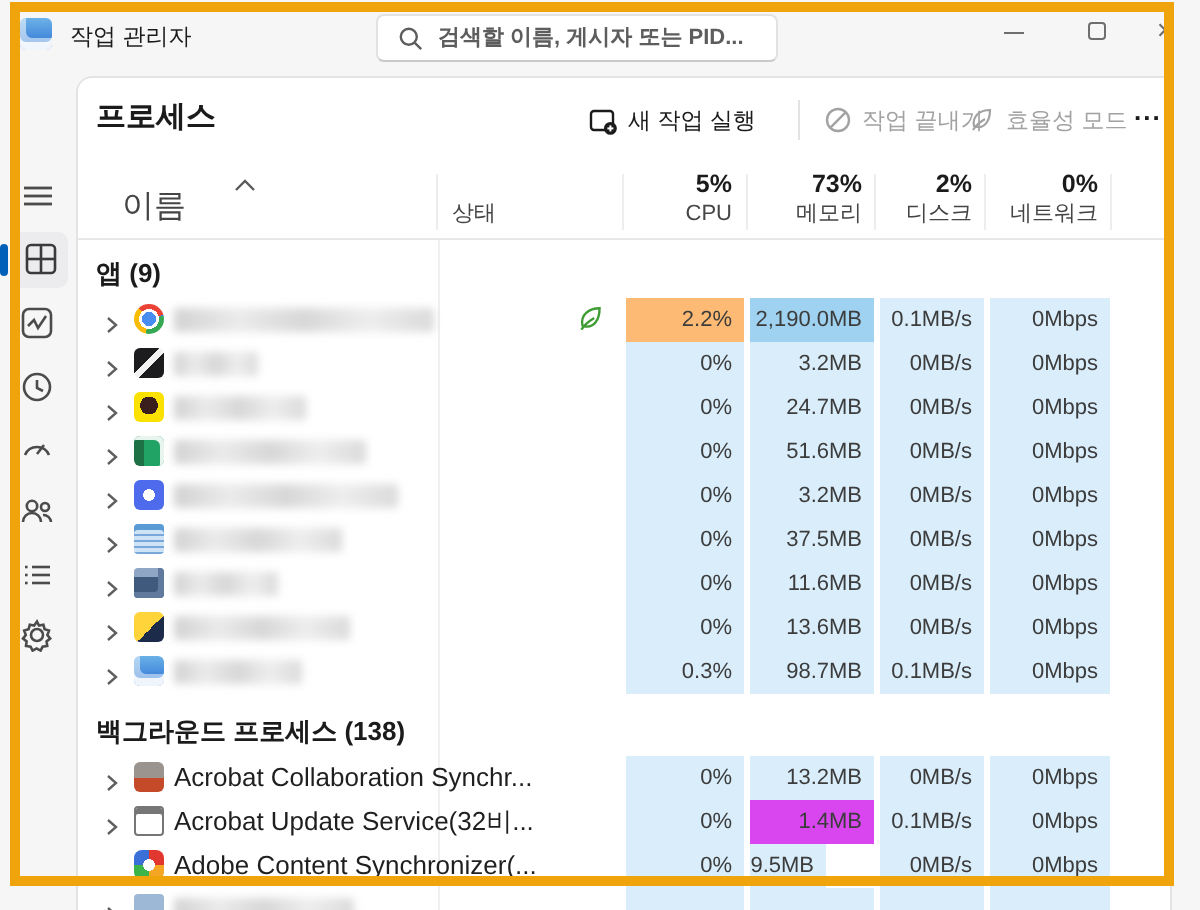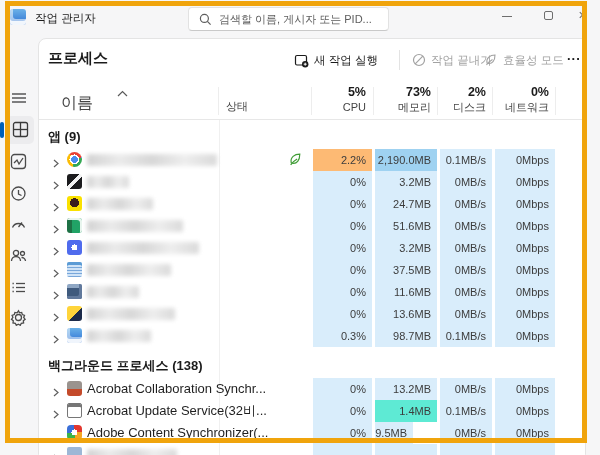--- a/index.html
+++ b/index.html
@@ -10,21 +10,21 @@
   
   .titlebar { position:absolute; left:0; top:0; width:600px; height:38px; }
   .tm-logo { position:absolute; left:10px; top:9px; width:16px; height:16px; border-radius:3px;
     background:linear-gradient(180deg,#6cb2e8,#2c70d2);
     box-shadow:inset 0 -4px 0 rgba(255,255,255,.85), inset 3px -6px 0 rgba(255,255,255,.55); }
   .win-title { position:absolute; left:35px; top:11px; font-size:11.5px; color:#1b1b1b;text-align:center; }
   .searchbox { position:absolute; left:188px; top:7px; width:201px; height:24px; background:#ffffff;
     border:1px solid #e2e2e2; border-bottom-color:#c9c9c9; border-radius:4px; }
   .searchbox svg { position:absolute; left:10px; top:5px; }
   .searchbox input { position:absolute; left:30px; top:1px; width:165px; height:20px; border:none; outline:none;
-    font-size:11px; color:#444; background:transparent; font-family:inherit; }
+    font-size:11px; color:#444; background:transparent; font-family:inherit;font-weight:bold; }
   .searchbox input::placeholder { color:#5d5d5d; opacity:1; }
   .winbtn { position:absolute; top:0; width:42px; height:30px; }
   .wb-min { left:486px; } .wb-max { left:528px; } .wb-close { left:564px; }
   .glyph-min { position:absolute; left:16px; top:16px; width:10px; height:1px; background:#6e6e6e; }
   .glyph-max { position:absolute; left:16px; top:11px; width:9px; height:9px; border:1px solid #6e6e6e; border-radius:2px; }
   .glyph-close { position:absolute; left:14px; top:9px; font-size:11px; color:#6e6e6e; }
 
   
   .sidebar { position:absolute; left:0; top:38px; width:38px; height:417px; }
   .side-item { position:absolute; left:10px; width:20px; height:20px; color:#4b4b4b; }
@@ -384,21 +384,21 @@
         <div class="cell" style="left: 401px; width: 52px; background: rgb(217, 237, 251);">0MB/s</div>
         <div class="cell" style="left: 456px; width: 60px; background: rgb(217, 237, 251);">0Mbps</div>
         <span class="chevron"><svg width="9" height="9" viewBox="0 0 9 9">
             <polyline points="3,1 7,4.5 3,8" fill="none" stroke="#5f5f5f" stroke-width="1.2"></polyline>
           </svg></span>
         <div class="app-icon ic-acrobat-collab"></div>
         <span class="procname">Acrobat Collaboration Synchr...</span>
       </div>
       <div class="trow" style="top: 280px;">
         <div class="cell" style="left: 274px; width: 59px; background: rgb(217, 237, 251);">0%</div>
-        <div class="cell" style="left: 336px; width: 62px; background: #5eead4;">1.4MB</div>
+        <div class="cell" style="left: 336px; width: 62px; background: #d946ef;">1.4MB</div>
         <div class="cell" style="left: 401px; width: 52px; background: rgb(217, 237, 251);">0.1MB/s</div>
         <div class="cell" style="left: 456px; width: 60px; background: rgb(217, 237, 251);">0Mbps</div>
         <span class="chevron"><svg width="9" height="9" viewBox="0 0 9 9">
             <polyline points="3,1 7,4.5 3,8" fill="none" stroke="#5f5f5f" stroke-width="1.2"></polyline>
           </svg></span>
         <div class="app-icon ic-acrobat-update"></div>
         <span class="procname">Acrobat Update Service(32비...</span>
       </div>
       <div class="trow" style="top: 302px;">
         <div class="cell" style="left: 274px; width: 59px; background: rgb(217, 237, 251);">0%</div>

